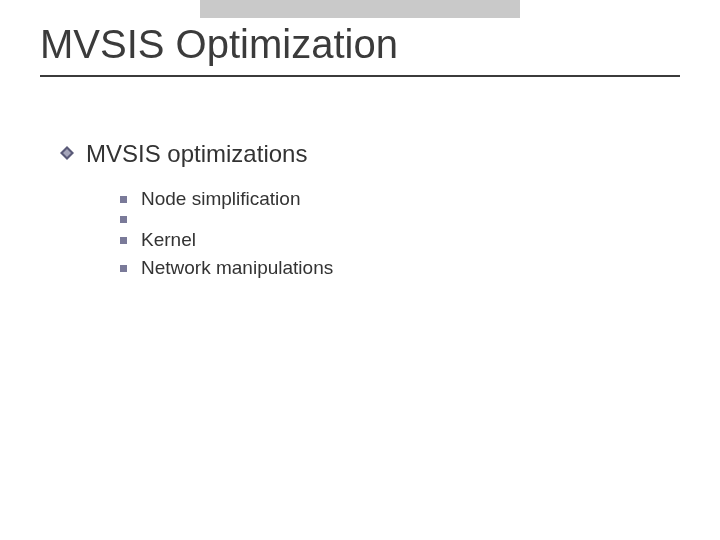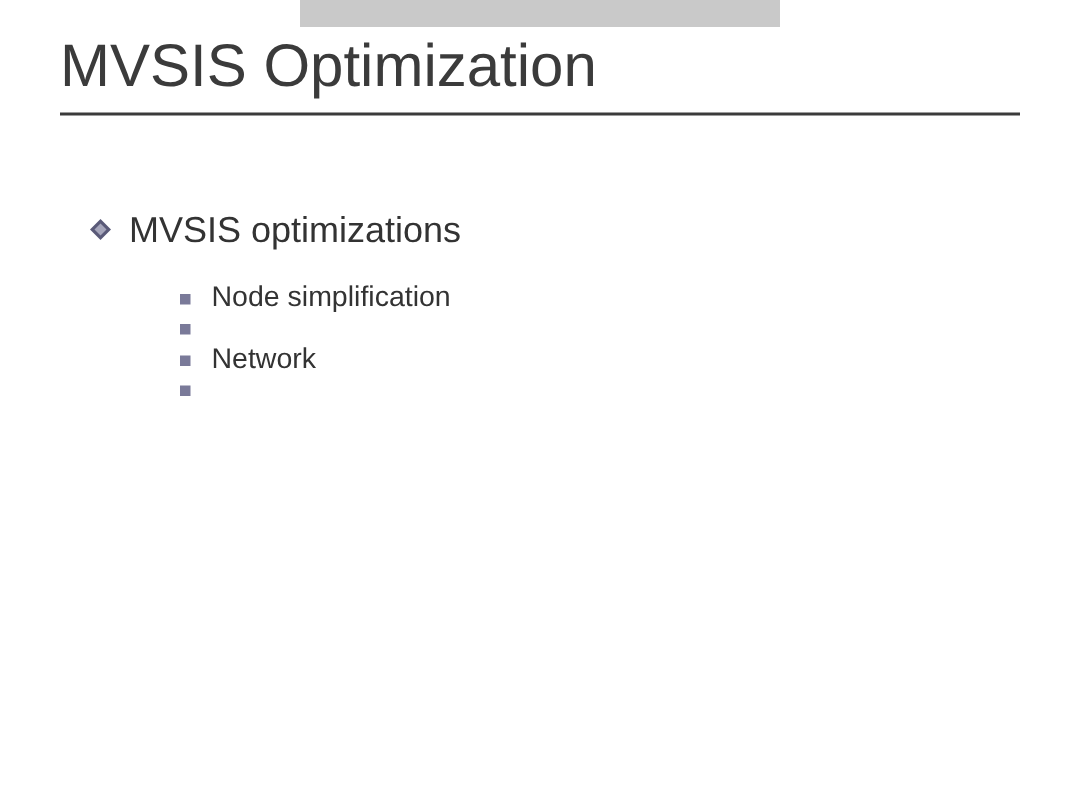--- a/index.html
+++ b/index.html
@@ -123,22 +123,23 @@
     <div class="lvl2-list">
       <div class="lvl2">
         <span class="sq"></span>
         <span class="text">Node simplification</span>
       </div>
       <div class="lvl2">
         <span class="sq"></span>
       </div>
       <div class="lvl2">
         <span class="sq"></span>
-        <span class="text">Network</span>
+        <span class="text">Kernel</span>
       </div>
       <div class="lvl2">
         <span class="sq"></span>
+        <span class="text">Network manipulations</span>
       </div>
     </div>
 
   </div>
 
 </div>
 
 </body></html>

